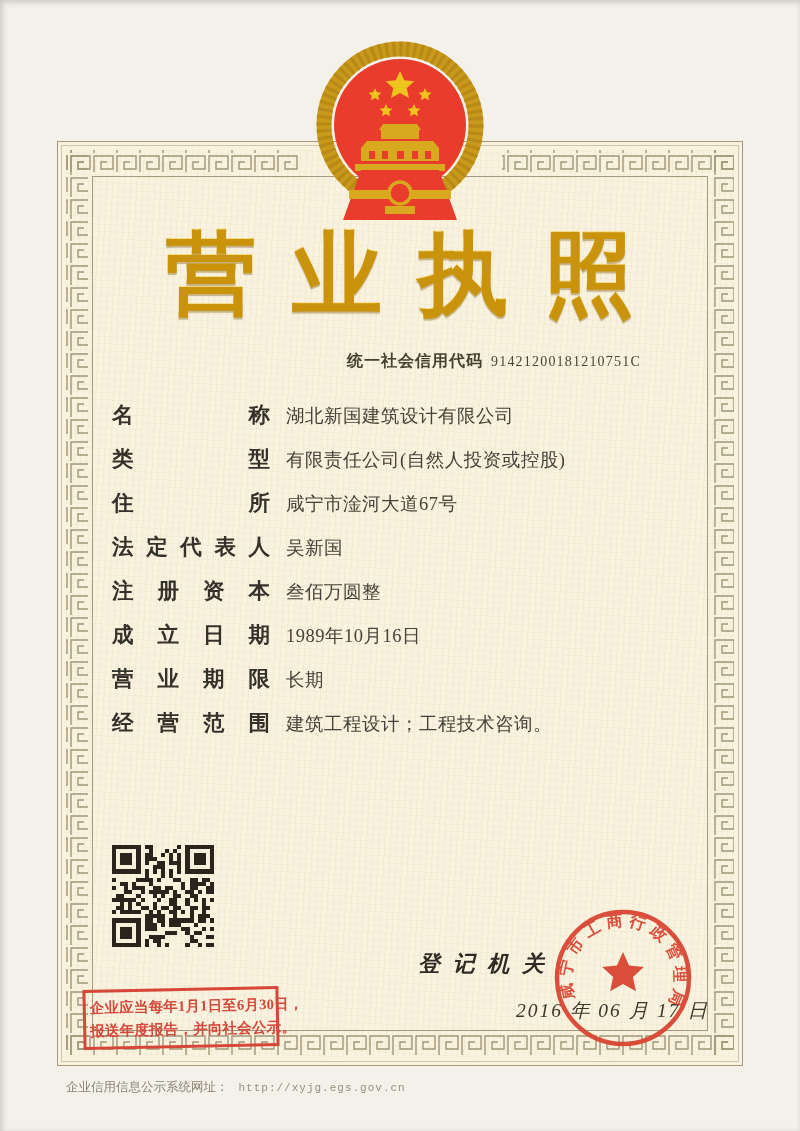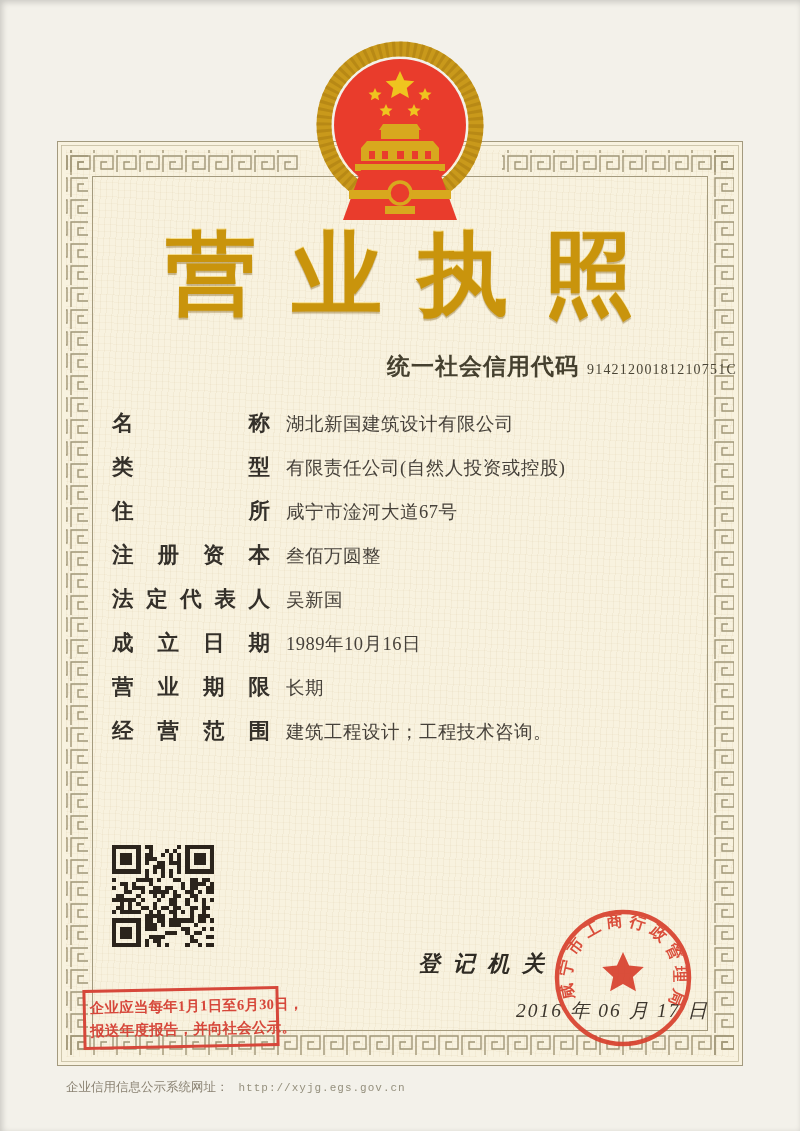--- a/index.html
+++ b/index.html
@@ -22,23 +22,23 @@
     left:0;top:228px;width:800px;text-align:center;
     font-size:90px;font-weight:900;line-height:1.05;
     letter-spacing:36px;padding-left:36px;box-sizing:border-box;
     color:#c9940c;
     text-shadow:0 2px 1px rgba(122,85,6,.40), 0 -1px 0 rgba(246,216,122,.85);
     z-index:2;
   }
   .credit-line{
     left:347px;top:351px;z-index:2;color:#45402f;white-space:nowrap;
   }
-  .credit-line .lbl{font-size:23px;font-weight:700;letter-spacing:1px;margin-left:40px;}
+  .credit-line .lbl{font-size:16px;font-weight:700;letter-spacing:1px;}
   .credit-line .val{font-size:14px;letter-spacing:1.2px;margin-left:8px;color:#4a4536;}
-  .fields{left:112px;top:400px;width:580px;z-index:2;margin-top:8px;}
+  .fields{left:112px;top:400px;width:580px;z-index:2;}
   .field-row{display:flex;align-items:baseline;height:44px;}
   .field-label{
     width:158px;flex:0 0 158px;font-size:21.5px;font-weight:700;color:#34302a;
     text-align:justify;text-align-last:justify;text-justify:inter-character;
   }
   .field-value{margin-left:16px;font-size:18.5px;color:#46413a;letter-spacing:.5px;white-space:nowrap;}
   .qr{
     left:112px;top:845px;width:102px;height:102px;z-index:2;
     display:grid;grid-template-columns:repeat(25,1fr);grid-auto-rows:1fr;
   }
@@ -140,26 +140,26 @@
     </div>
     <div class="field-row">
       <div class="field-label">类型</div>
       <div class="field-value">有限责任公司(自然人投资或控股)</div>
     </div>
     <div class="field-row">
       <div class="field-label">住所</div>
       <div class="field-value">咸宁市淦河大道67号</div>
     </div>
     <div class="field-row">
+      <div class="field-label">法定代表人</div>
+      <div class="field-value">吴新国</div>
+    </div>
+    <div class="field-row">
       <div class="field-label">注册资本</div>
       <div class="field-value">叁佰万圆整</div>
-    </div>
-    <div class="field-row">
-      <div class="field-label">法定代表人</div>
-      <div class="field-value">吴新国</div>
     </div>
     <div class="field-row">
       <div class="field-label">成立日期</div>
       <div class="field-value">1989年10月16日</div>
     </div>
     <div class="field-row">
       <div class="field-label">营业期限</div>
       <div class="field-value">长期</div>
     </div>
     <div class="field-row">

